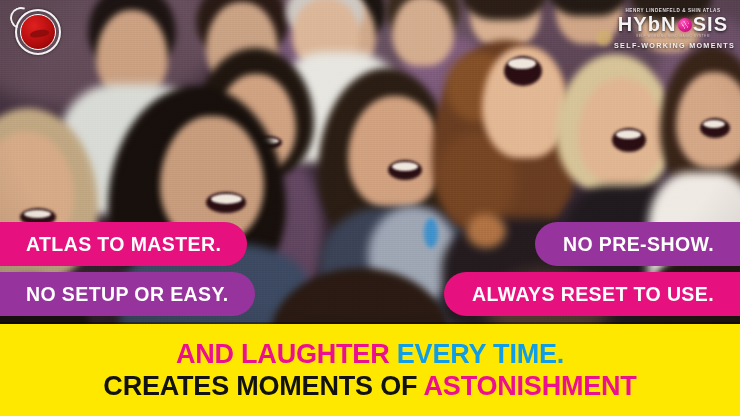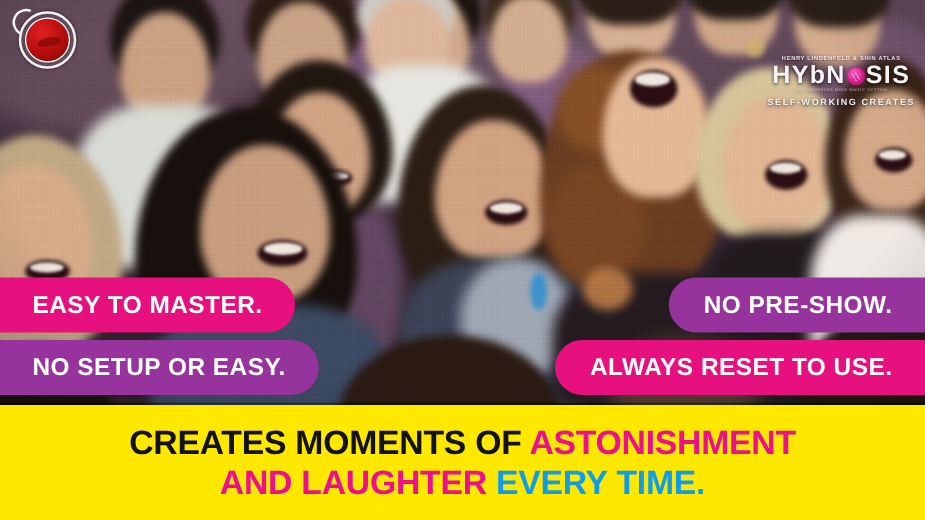--- a/index.html
+++ b/index.html
@@ -125,21 +125,20 @@
   }
 
   
   .logo {
     position:absolute;
     right:8px; top:8px;
     width:118px;
     z-index:40;
     text-align:center;
     text-shadow:0 1px 3px rgba(0,0,0,0.8);
-    margin-top:36px;
   }
   .logo-credit {
     font-size:4.6px;
     letter-spacing:0.55px;
     color:#efe9ec;
     font-weight:700;
     white-space:nowrap;
     opacity:.92;
     margin-bottom:1px;
   }
@@ -365,40 +364,40 @@
 
   <div class="logo">
     <div class="logo-credit">HENRY LINDENFELD &amp; SHIN ATLAS</div>
     <div class="logo-word">
       <span>HY</span>
         <span>bN</span>
         <span class="logo-o"></span>
         <span>SIS</span>
     </div>
     <div class="logo-micro">SELF WORKING MIND MAGIC SYSTEM</div>
-    <div class="logo-sub">SELF-WORKING CREATES</div>
+    <div class="logo-sub">SELF-WORKING MOMENTS</div>
   </div>
 
   <div class="pill pill-left pill-pink" id="pill-easy">
-    <span>EASY TO MASTER.</span>
+    <span>ATLAS TO MASTER.</span>
   </div>
 
   <div class="pill pill-right pill-purple" id="pill-preshow">
     <span>NO PRE-SHOW.</span>
   </div>
 
   <div class="pill pill-left pill-purple" id="pill-nosetup">
     <span>NO SETUP OR EASY.</span>
   </div>
 
   <div class="pill pill-right pill-pink" id="pill-ready">
     <span>ALWAYS RESET TO USE.</span>
   </div>
 
   <div class="band">
     <div class="band-edge"></div>
 
+    <div class="band-line"><span class="t-magenta">AND LAUGHTER </span><span class="t-blue">EVERY TIME.</span></div>
+
     <div class="band-line"><span class="t-black">CREATES MOMENTS OF </span><span class="t-magenta">ASTONISHMENT</span></div>
-
-    <div class="band-line"><span class="t-magenta">AND LAUGHTER </span><span class="t-blue">EVERY TIME.</span></div>
   </div>
 
 </div>
 
 </body></html>

